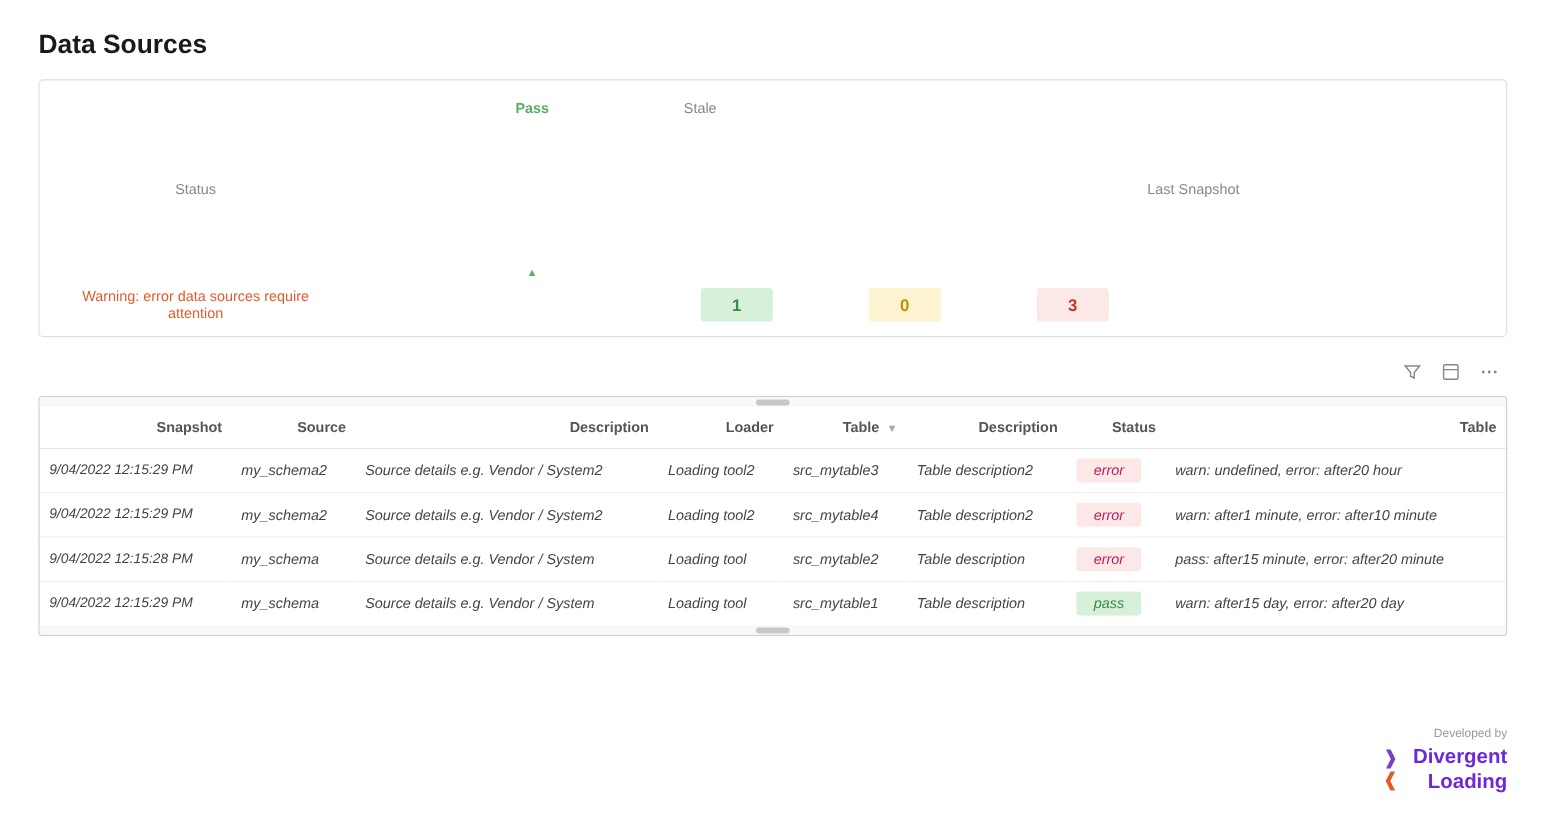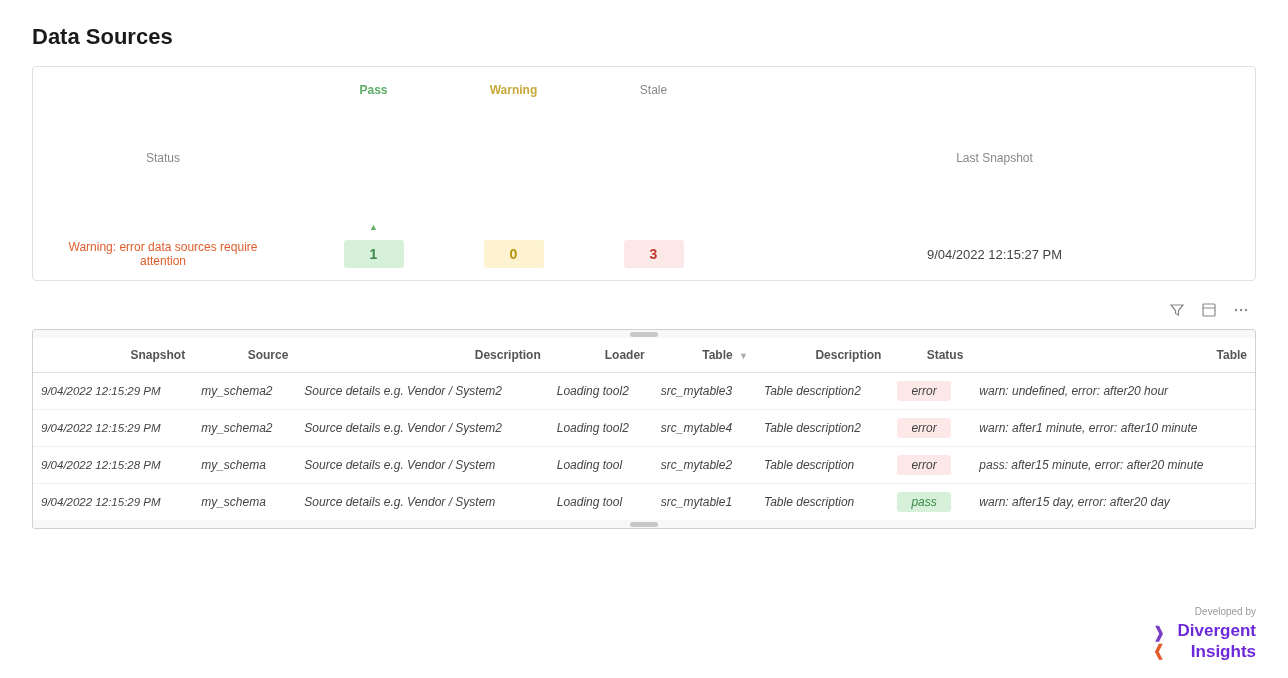--- a/index.html
+++ b/index.html
@@ -140,21 +140,21 @@
     }
     .td-snapshot { color: #444; font-size: 11.5px; }
     .td-loader { color: #3d8fd1; }
     .status-badge {
       display: inline-block;
       padding: 3px 14px;
       border-radius: 3px;
       font-size: 12px;
       font-weight: 500;
     }
-    .status-error { background: #fde8e8; color: #404040; }
+    .status-error { background: #fde8e8; color: #be185d; }
     .status-pass { background: #d6f0da; color: #3a8a45; }
 
     .footer {
       position: absolute;
       bottom: 16px;
       right: 32px;
       text-align: right;
     }
     .footer-developed {
       font-size: 10px;
@@ -209,39 +209,37 @@
 <h1 class="page-title">Data Sources</h1>
 
 <div class="summary-card">
   <div class="summary-headers">
     <div class="summary-col-status">Status</div>
     <div style="flex:1; display:flex; justify-content:center;">
       <div style="display:flex; flex-direction:column; align-items:center; flex:0 0 140px;">
         <span class="summary-col-pass">Pass</span>
         <span style="color:#5dac68; font-size:9px; line-height:1;">▲</span>
       </div>
-      <div class="summary-col-warning">Warning</div>
       <div class="summary-col-stale">Stale</div>
     </div>
     <div class="summary-col-snapshot">Last Snapshot</div>
   </div>
   <div class="summary-values">
     <div class="summary-val-status">Warning: error data sources require attention</div>
     <div style="flex:1; display:flex; justify-content:center; gap:0;">
       <div class="summary-val-pass" style="flex:0 0 140px;">
         <span class="badge badge-pass">1</span>
       </div>
       <div class="summary-val-warning" style="flex:0 0 140px;">
         <span class="badge badge-warning">0</span>
       </div>
       <div class="summary-val-stale" style="flex:0 0 140px;">
         <span class="badge badge-stale">3</span>
       </div>
     </div>
-    <div class="summary-val-snapshot">9/04/2022 12:15:27 PM</div>
   </div>
 </div>
 
 <div class="toolbar">
   <span class="toolbar-icon" title="Filter">
     <svg width="16" height="16" viewBox="0 0 16 16" fill="none" xmlns="http://www.w3.org/2000/svg">
       <path d="M2 3h12l-4.5 5.5V13l-3-1.5V8.5L2 3z" stroke="#888" stroke-width="1.2" fill="none"></path>
     </svg>
   </span>
   <span class="toolbar-icon" title="Expand">
@@ -338,16 +336,16 @@
 
 <div class="footer">
   <div class="footer-developed">Developed by</div>
   <div class="footer-brand">
     <div class="logo-icon">
       <span class="logo-chevron chevron-purple">❱</span>
       <span class="logo-chevron chevron-orange">❰</span>
     </div>
     <div class="footer-text">
       <div>Divergent</div>
-      <div>Insights</div>
+      <div>Loading</div>
     </div>
   </div>
 </div>
 
 </body></html>

